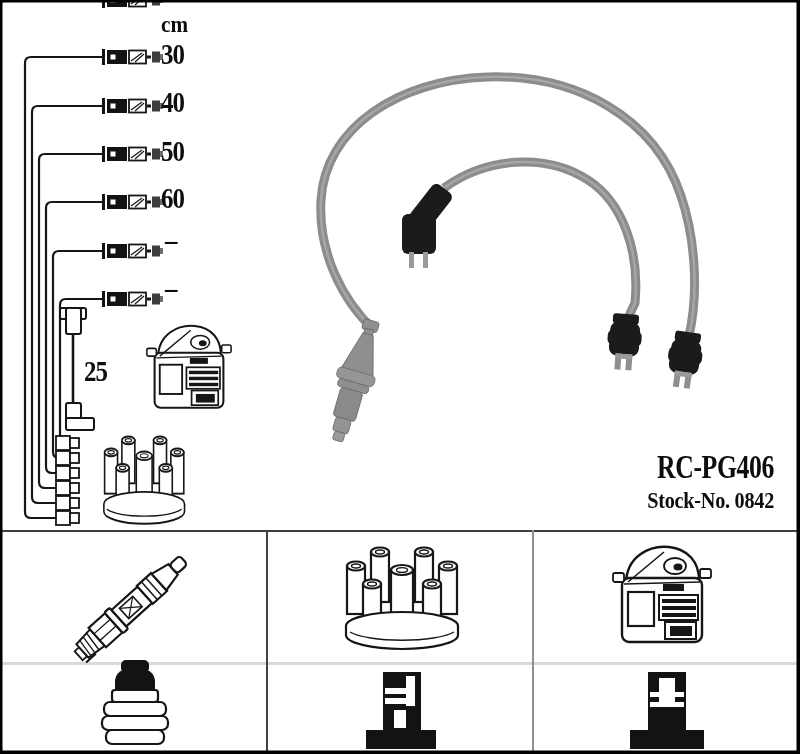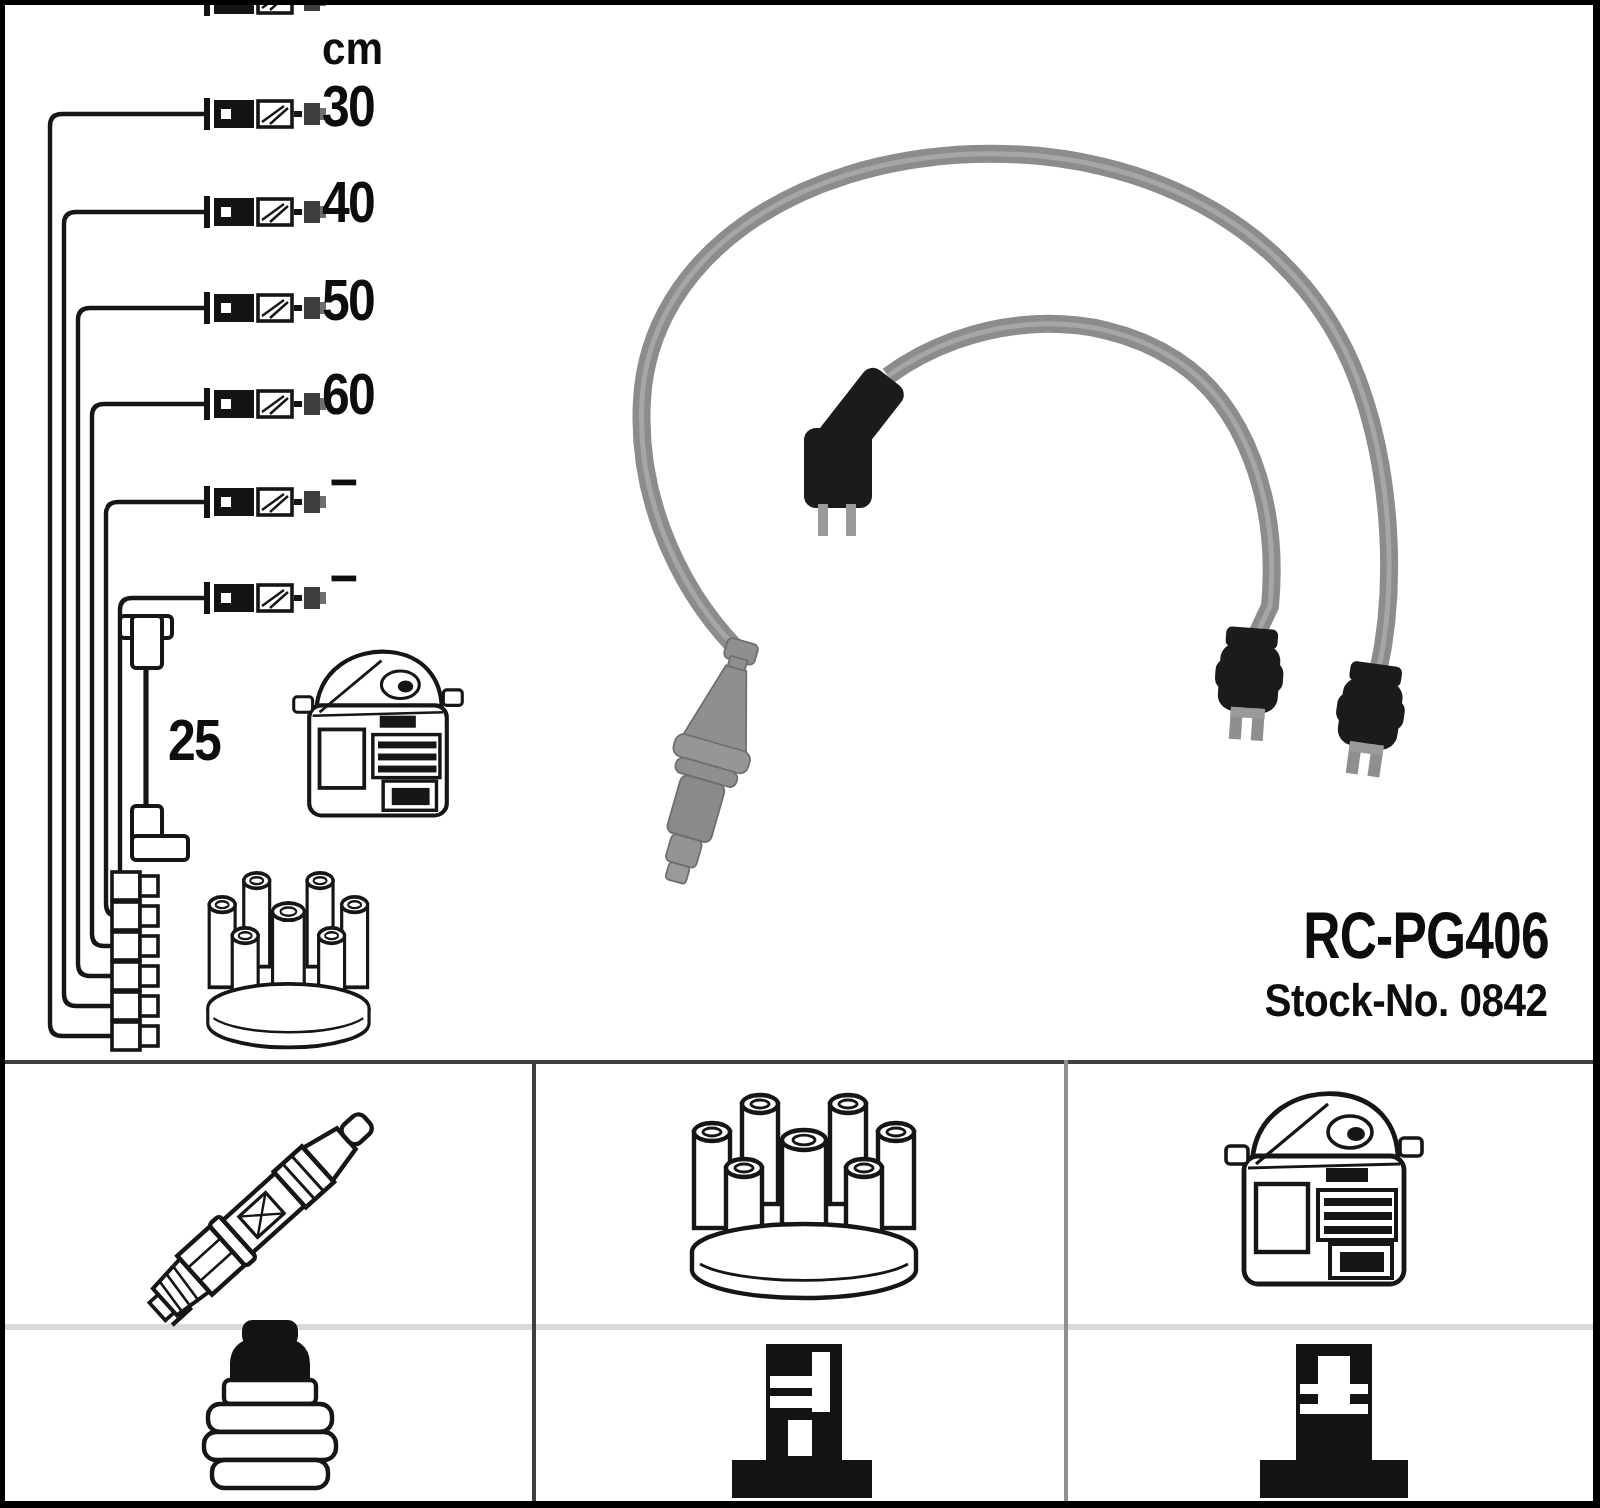--- a/index.html
+++ b/index.html
@@ -1,18 +1,18 @@
 <!DOCTYPE html>
 <html><head>
 <meta charset="utf-8">
 <style>
   html,body{margin:0;padding:0;background:#e8e8e8;}
   .stage{
     position:relative;width:800px;height:754px;background:#fff;overflow:hidden;
-    font-family:Liberation Sans, sans-serif;
+    font-family:Liberation Serif, serif;
   }
   .art{position:absolute;left:0;top:0;width:800px;height:754px;display:block;}
   .label{
     position:absolute;color:#0d0d0d;font-weight:700;line-height:1;white-space:nowrap;
     transform-origin:left top;
   }
   .len{font-size:29px;letter-spacing:-1px;transform:scaleX(.86);}
   .unit{font-size:23px;transform:scaleX(.92);}
   .coilLen{font-size:29px;letter-spacing:-1px;transform:scaleX(.86);}
   .code{font-size:33px;letter-spacing:-.5px;transform:scaleX(.78);transform-origin:right top;}

